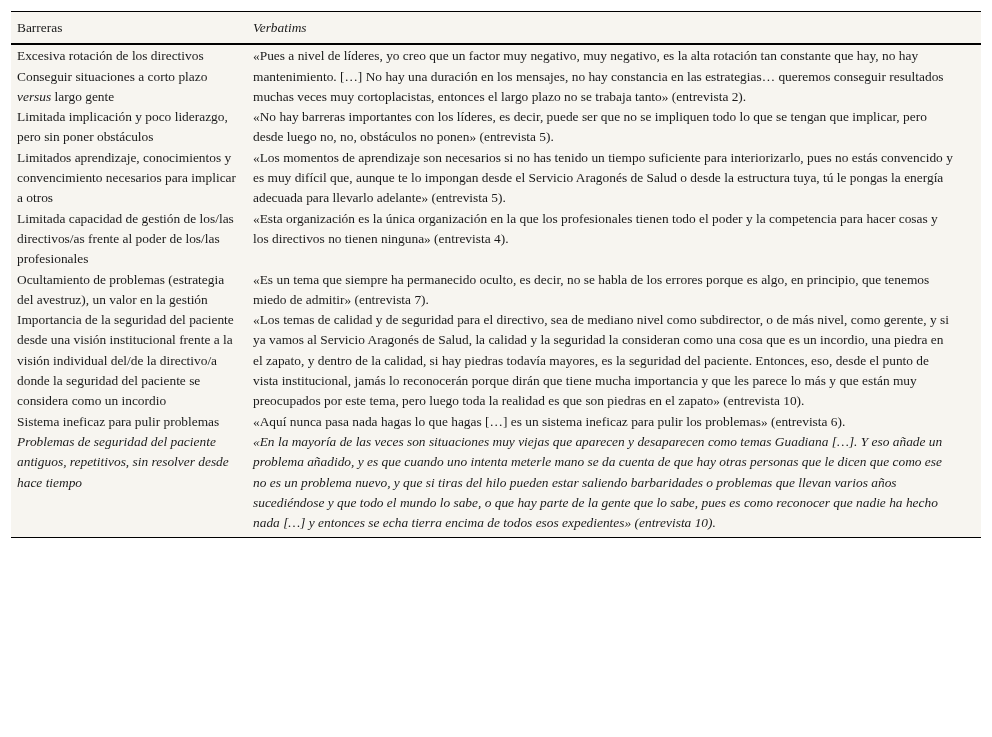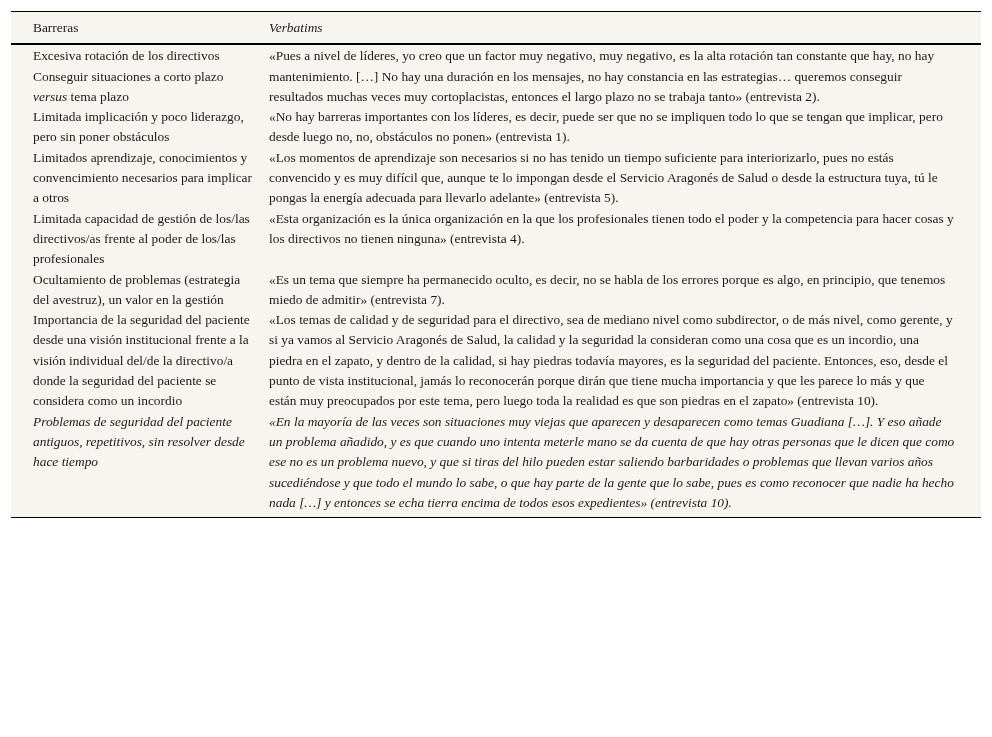--- a/index.html
+++ b/index.html
@@ -31,21 +31,21 @@
   }
   thead th {
     text-align: left;
     font-weight: normal;
     padding: 6px 0 5px 0;
     border-bottom: 2px solid #000;
     vertical-align: top;
   }
   th.col-barrier, td.col-barrier {
     width: 226px;
-    padding-left: 22px;
+    padding-left: 6px;
     padding-right: 10px;
   }
   th.col-verbatim, td.col-verbatim {
     padding-left: 0;
     padding-right: 26px;
   }
   th.col-verbatim { font-style: italic; }
   tbody td {
     vertical-align: top;
     padding-top: 0;
@@ -65,29 +65,29 @@
     <thead>
       <tr>
         <th class="col-barrier">Barreras</th>
         <th class="col-verbatim">Verbatims</th>
       </tr>
     </thead>
     <tbody id="table-body">
         <tr>
           <td class="col-barrier">
             <span class="barrier-line"><span>Excesiva rotación de los directivos</span></span>
-            <span class="barrier-line"><span>Conseguir situaciones a corto plazo </span><em>versus</em><span> tema plazo</span></span>
+            <span class="barrier-line"><span>Conseguir situaciones a corto plazo </span><em>versus</em><span> largo gente</span></span>
           </td>
           <td class="col-verbatim">«Pues a nivel de líderes, yo creo que un factor muy negativo, muy negativo, es la alta rotación tan constante que hay, no hay mantenimiento. […] No hay una duración en los mensajes, no hay constancia en las estrategias… queremos conseguir resultados muchas veces muy cortoplacistas, entonces el largo plazo no se trabaja tanto» (entrevista 2).</td>
         </tr>
         <tr>
           <td class="col-barrier">
             <span class="barrier-line"><span>Limitada implicación y poco liderazgo, pero sin poner obstáculos</span></span>
           </td>
-          <td class="col-verbatim">«No hay barreras importantes con los líderes, es decir, puede ser que no se impliquen todo lo que se tengan que implicar, pero desde luego no, no, obstáculos no ponen» (entrevista 1).</td>
+          <td class="col-verbatim">«No hay barreras importantes con los líderes, es decir, puede ser que no se impliquen todo lo que se tengan que implicar, pero desde luego no, no, obstáculos no ponen» (entrevista 5).</td>
         </tr>
         <tr>
           <td class="col-barrier">
             <span class="barrier-line"><span>Limitados aprendizaje, conocimientos y convencimiento necesarios para implicar a otros</span></span>
           </td>
           <td class="col-verbatim">«Los momentos de aprendizaje son necesarios si no has tenido un tiempo suficiente para interiorizarlo, pues no estás convencido y es muy difícil que, aunque te lo impongan desde el Servicio Aragonés de Salud o desde la estructura tuya, tú le pongas la energía adecuada para llevarlo adelante» (entrevista 5).</td>
         </tr>
         <tr>
           <td class="col-barrier">
             <span class="barrier-line"><span>Limitada capacidad de gestión de los/las directivos/as frente al poder de los/las profesionales</span></span>
@@ -101,19 +101,25 @@
           <td class="col-verbatim">«Es un tema que siempre ha permanecido oculto, es decir, no se habla de los errores porque es algo, en principio, que tenemos miedo de admitir» (entrevista 7).</td>
         </tr>
         <tr>
           <td class="col-barrier">
             <span class="barrier-line"><span>Importancia de la seguridad del paciente desde una visión institucional frente a la visión individual del/de la directivo/a donde la seguridad del paciente se considera como un incordio</span></span>
           </td>
           <td class="col-verbatim">«Los temas de calidad y de seguridad para el directivo, sea de mediano nivel como subdirector, o de más nivel, como gerente, y si ya vamos al Servicio Aragonés de Salud, la calidad y la seguridad la consideran como una cosa que es un incordio, una piedra en el zapato, y dentro de la calidad, si hay piedras todavía mayores, es la seguridad del paciente. Entonces, eso, desde el punto de vista institucional, jamás lo reconocerán porque dirán que tiene mucha importancia y que les parece lo más y que están muy preocupados por este tema, pero luego toda la realidad es que son piedras en el zapato» (entrevista 10).</td>
         </tr>
         <tr>
           <td class="col-barrier">
+            <span class="barrier-line"><span>Sistema ineficaz para pulir problemas</span></span>
+          </td>
+          <td class="col-verbatim">«Aquí nunca pasa nada hagas lo que hagas […] es un sistema ineficaz para pulir los problemas» (entrevista 6).</td>
+        </tr>
+        <tr>
+          <td class="col-barrier">
             <span class="barrier-line"><span>Problemas de seguridad del paciente antiguos, repetitivos, sin resolver desde hace tiempo</span></span>
           </td>
           <td class="col-verbatim">«En la mayoría de las veces son situaciones muy viejas que aparecen y desaparecen como temas Guadiana […]. Y eso añade un problema añadido, y es que cuando uno intenta meterle mano se da cuenta de que hay otras personas que le dicen que como ese no es un problema nuevo, y que si tiras del hilo pueden estar saliendo barbaridades o problemas que llevan varios años sucediéndose y que todo el mundo lo sabe, o que hay parte de la gente que lo sabe, pues es como reconocer que nadie ha hecho nada […] y entonces se echa tierra encima de todos esos expedientes» (entrevista 10).</td>
         </tr>
       </tbody>
   </table>
 </div>
 
 </body></html>

